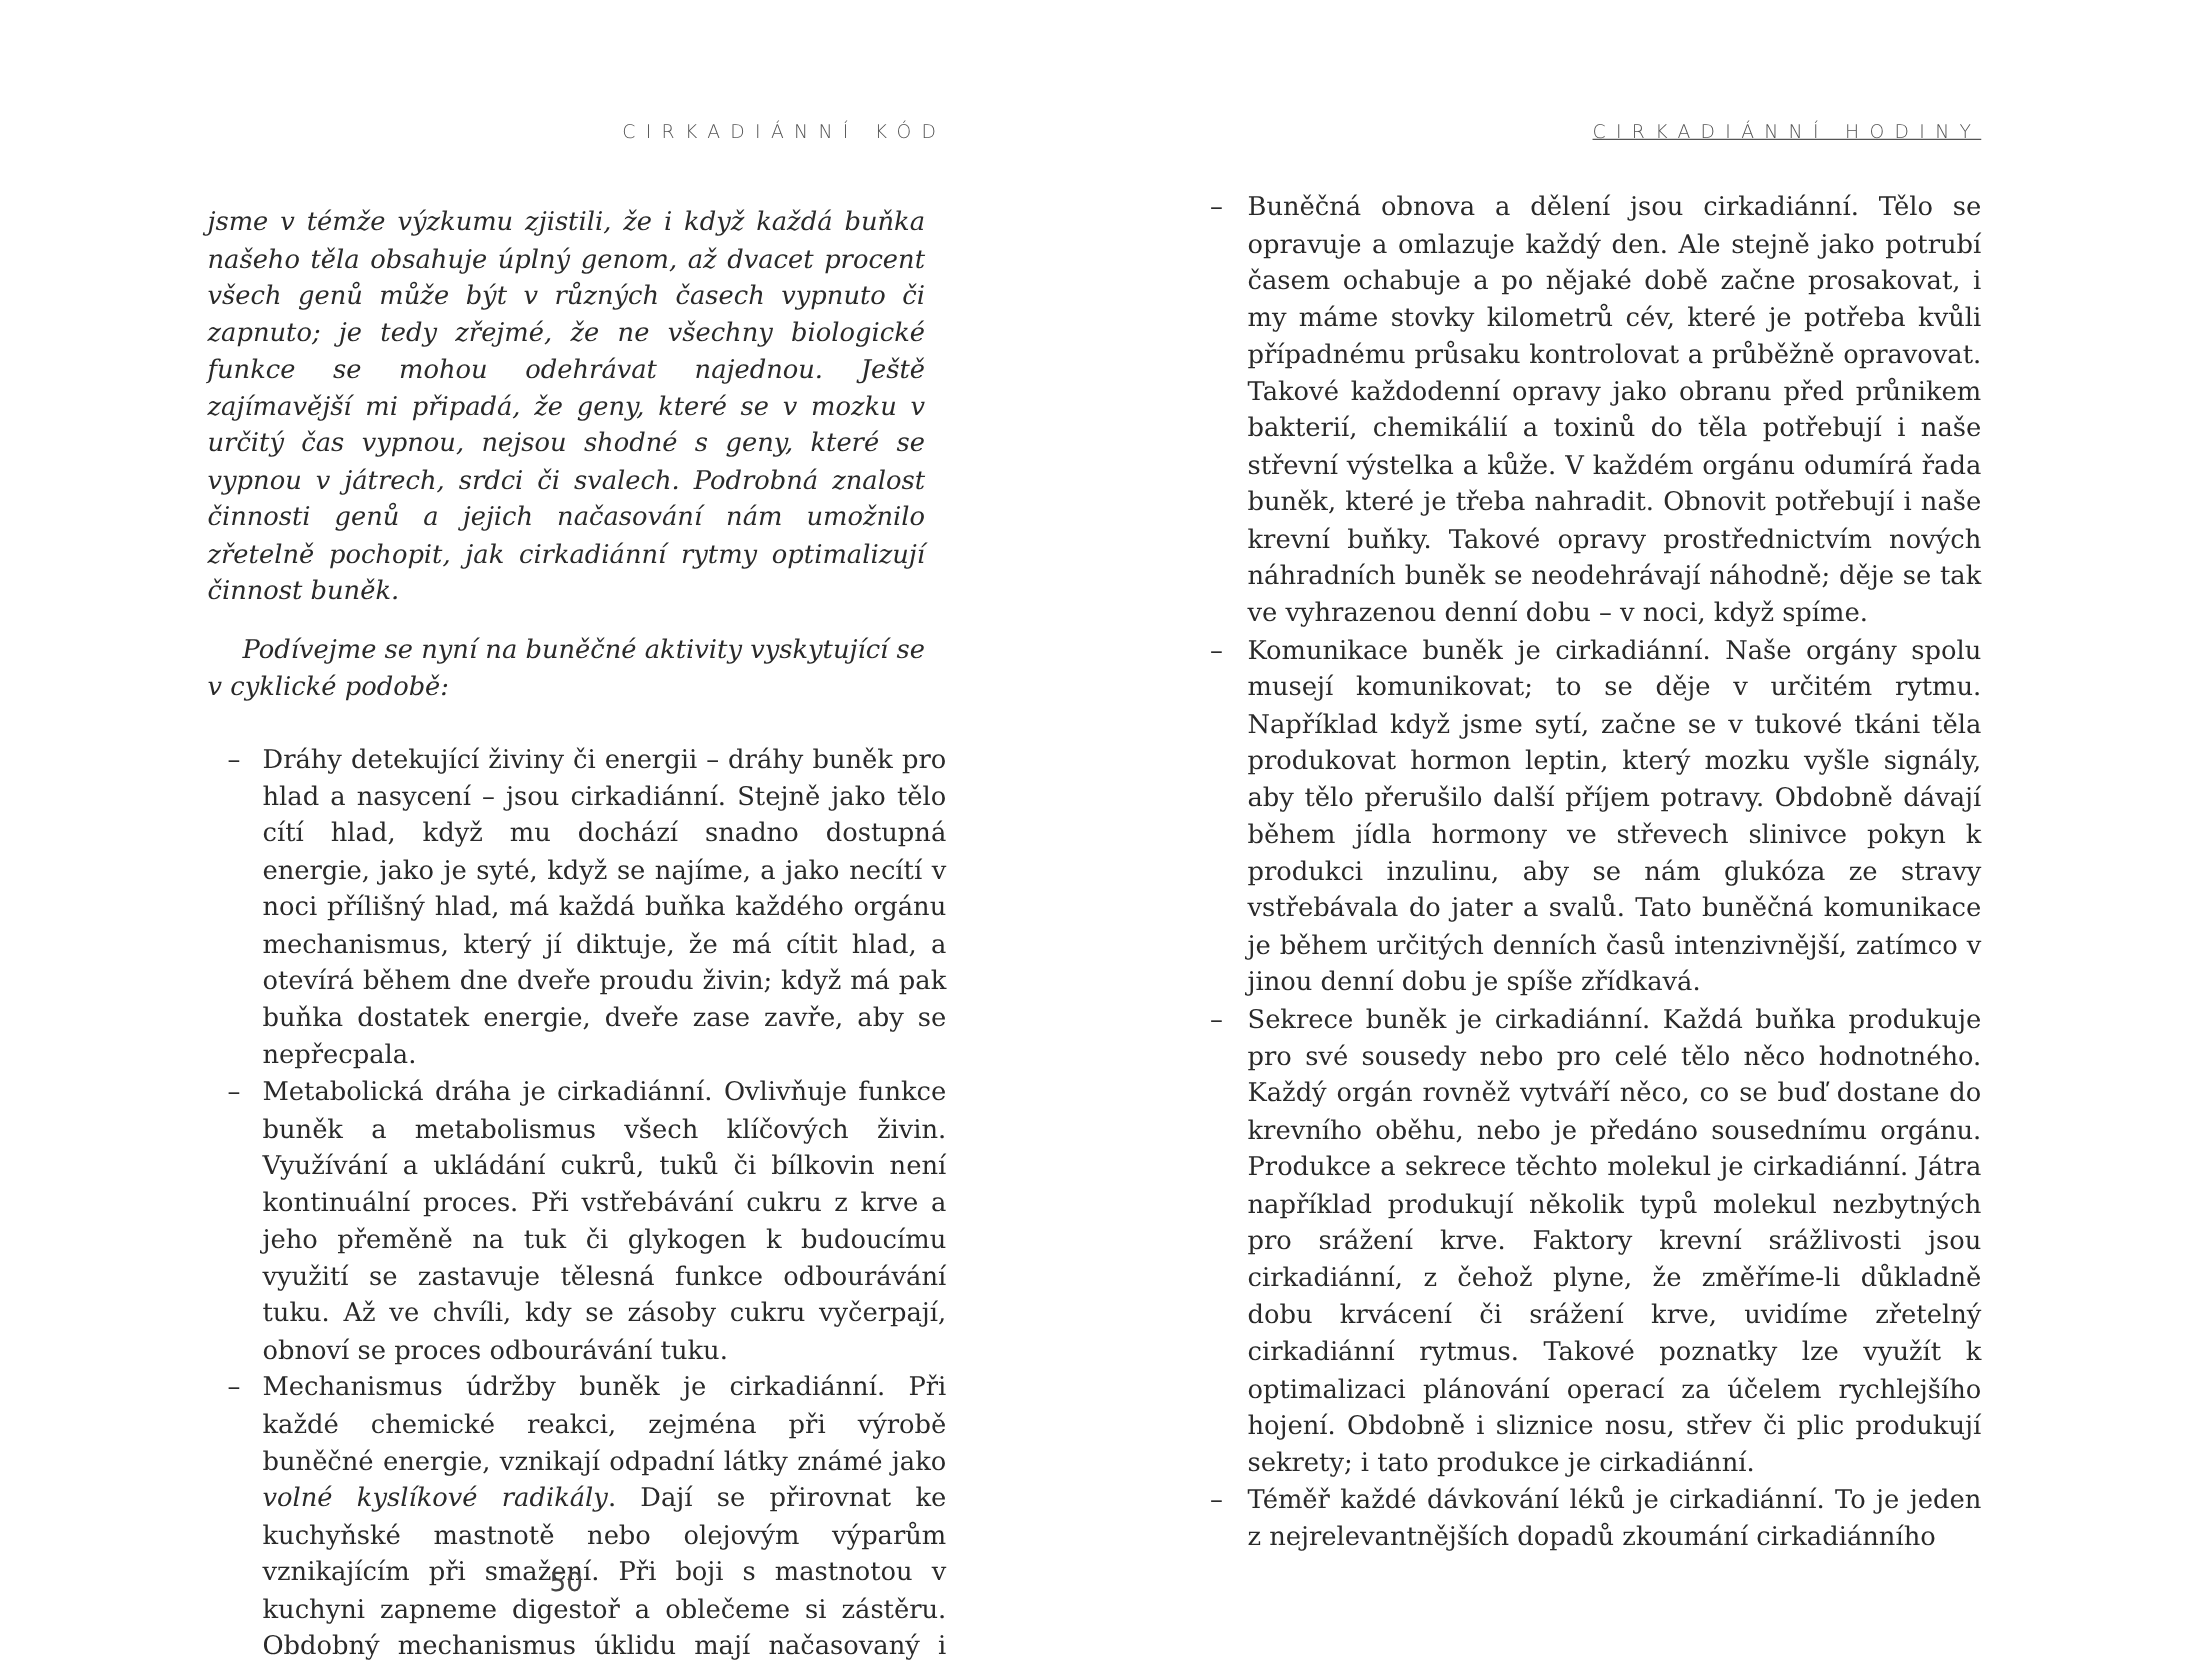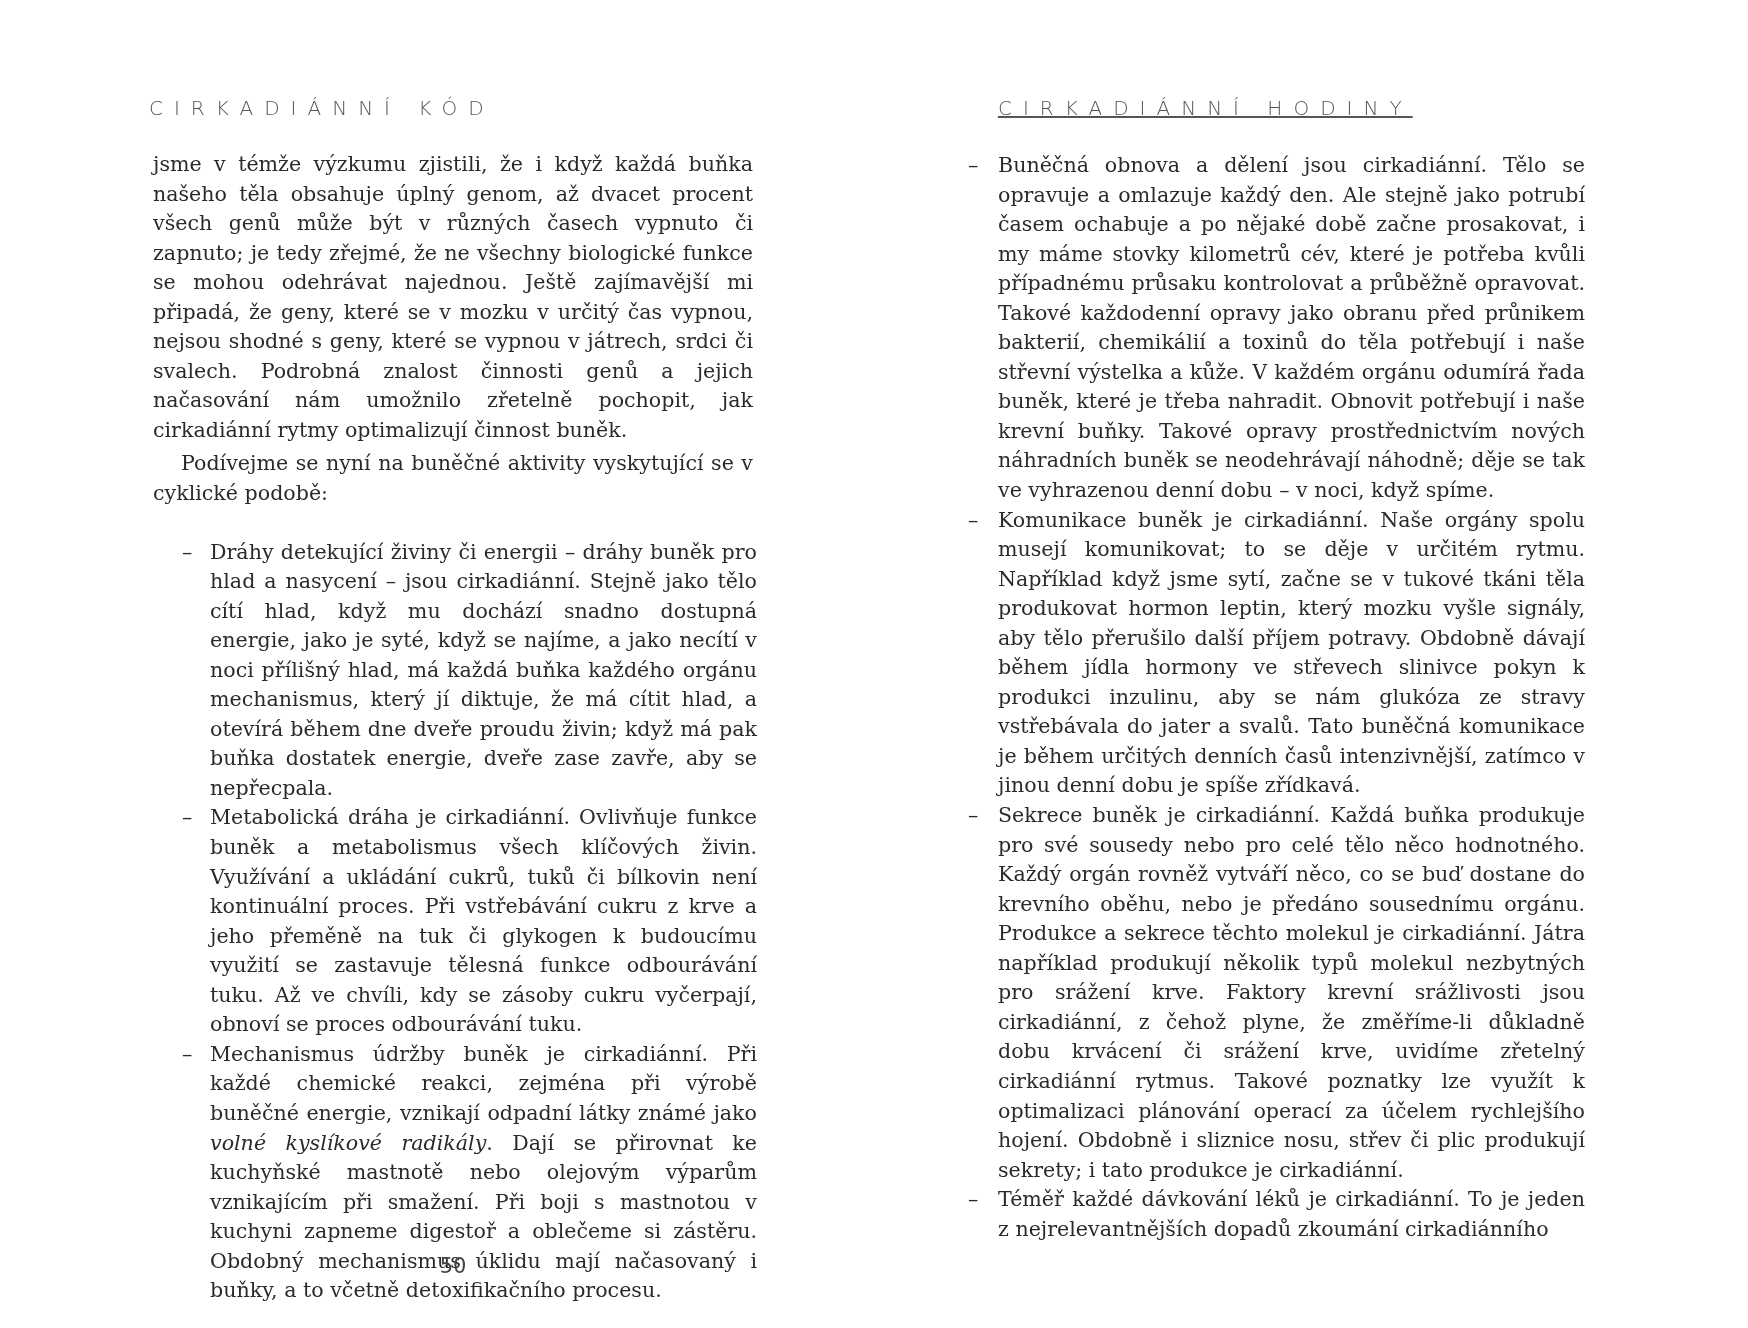--- a/index.html
+++ b/index.html
@@ -7,32 +7,32 @@
     width: 1748px; height: 1328px; position: relative; overflow: hidden;
     font-family: "DejaVu Serif", "Liberation Serif", serif;
     color: #2a2a2a;
   }
   .page { position: absolute; top: 0; height: 1328px; }
   .page.left { left: 0; width: 874px; }
   .page.right { left: 874px; width: 874px; }
   .running-head {
     position: absolute; top: 96px; left: 0; right: 0;
     font-family: "DejaVu Sans", "Liberation Sans", sans-serif;
-    font-size: 20px; letter-spacing: 0.55em; color: #555;
-    text-align: left; font-weight: 300;
+    font-size: 15px; letter-spacing: 0.55em; color: #555;
+    text-align: right; font-weight: 300;
   }
   .page.left .running-head { left: 149px; width: 608px; right: auto; }
   .page.right .running-head { left: 124px; width: 587px; right: auto; text-decoration: underline; }
   .text-block {
     position: absolute; font-size: 20.6px; line-height: 29.55px;
     text-align: justify; hyphens: manual;
   }
   .page.left .text-block { left: 149px; top: 146px; width: 608px; }
   .page.right .text-block { left: 94px; top: 151px; width: 617px; }
-  p { margin: 4px; }
+  p { margin: 17px; font-style: italic; }
   p.indent { text-indent: 28px; }
   ul.dash-list { list-style: none; margin: 0; padding: 0; }
   .page.left ul.dash-list { margin-top: 29px; }
   ul.dash-list li { position: relative; padding-left: 61px; }
   .page.right ul.dash-list li { padding-left: 30px; }
   ul.dash-list li .dash {
     position: absolute; left: 33px; top: 0;
   }
   .page.right ul.dash-list li .dash { left: 0; }
   em { }

